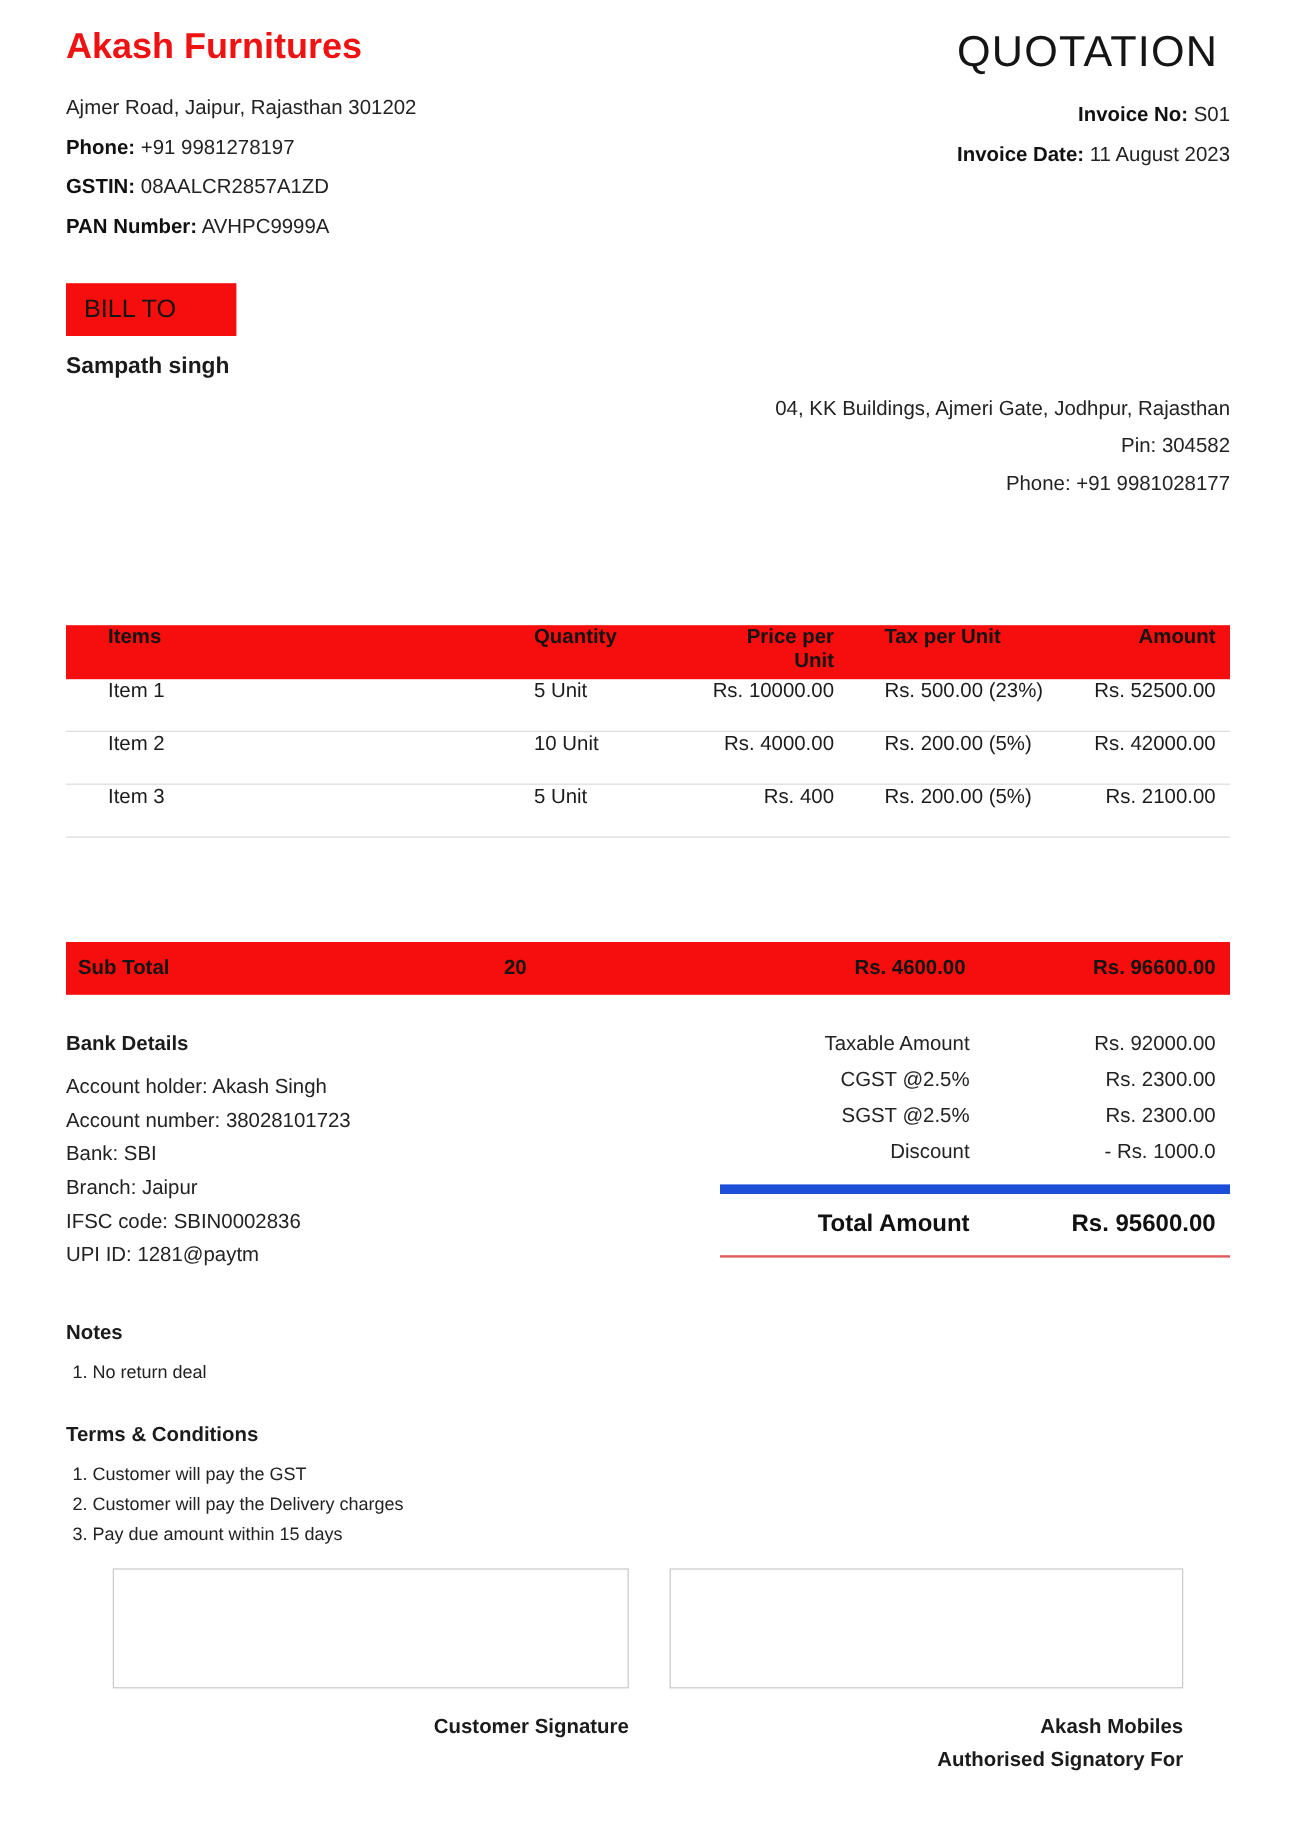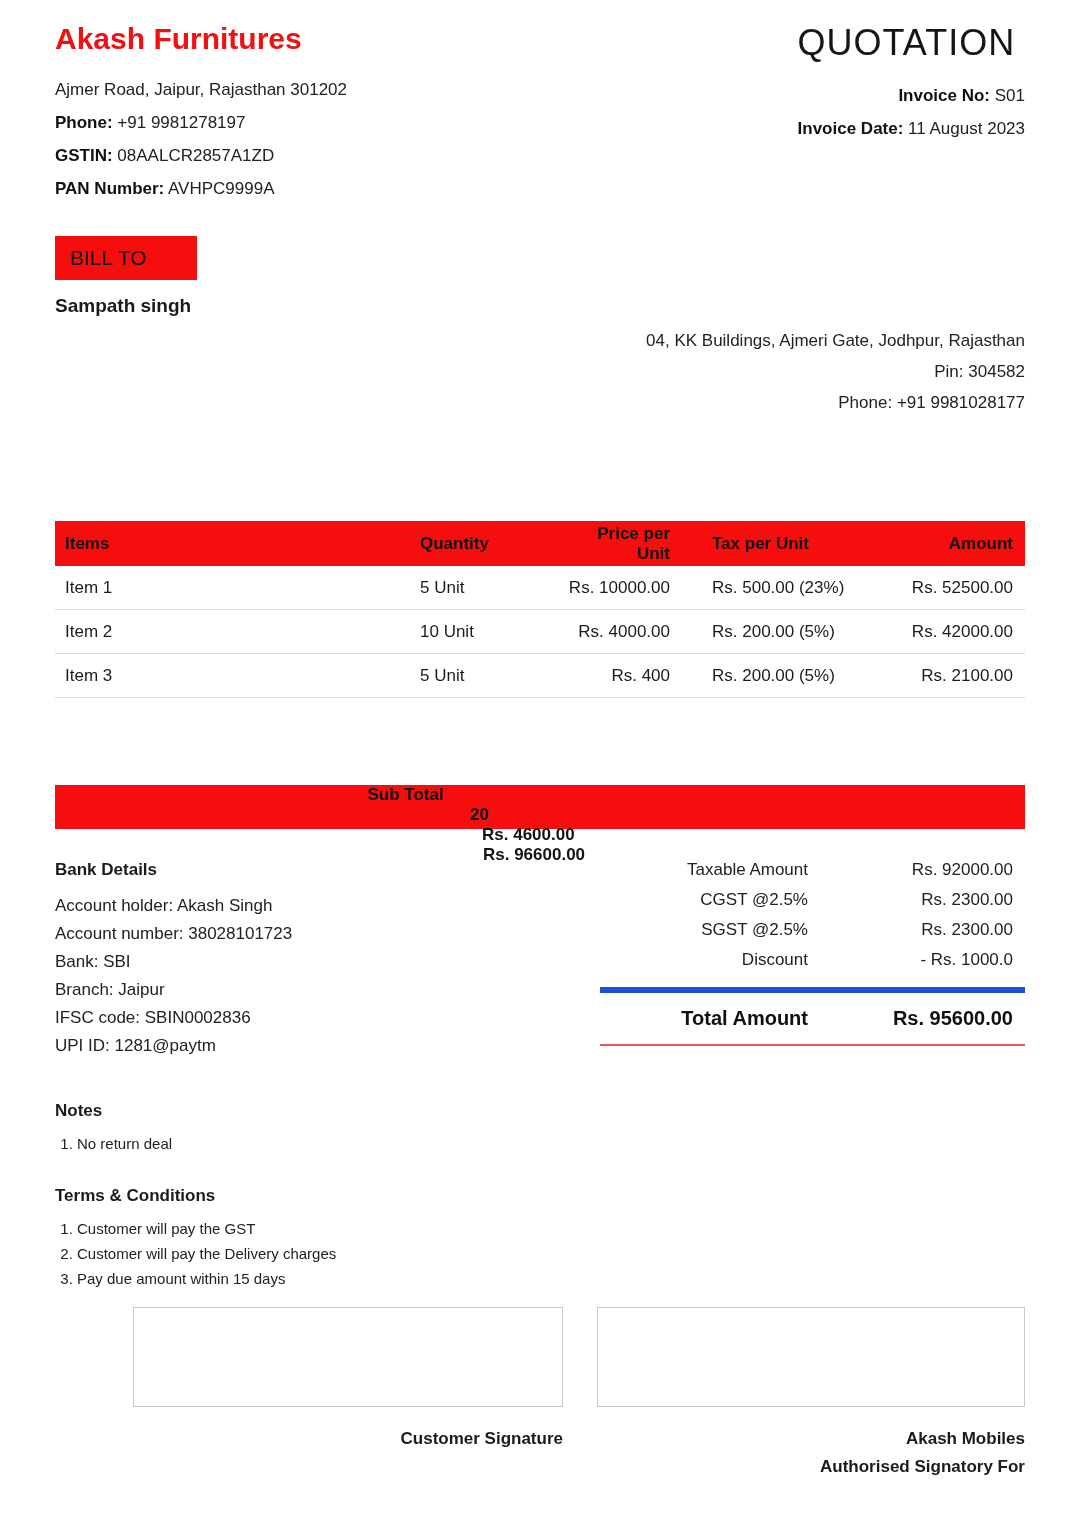--- a/index.html
+++ b/index.html
@@ -17,53 +17,53 @@
   .top-right .info-line { margin-bottom:13px; }
 
   
   .billto-badge { display:inline-block; width:142px; background:#f60d0d; color:#151515; font-size:21px;
                   padding:10px 0 10px 15px; margin-top:24px; }
   .cust-name { font-size:19px; font-weight:bold; margin-top:15px; margin-bottom:14px; }
   .cust-line { font-size:17px; margin-bottom:11px; color:#222;text-align:right; }
 
   
   .items-table { margin-top:108px; width:970px; }
-  .t-row { display:flex; align-items:center; height:44px; font-size:17px; border-bottom:1px solid #dcdcdc; }
+  .t-row { display:flex; height:44px; font-size:17px; border-bottom:1px solid #dcdcdc;padding-left:25px; }
   .t-head { background:#f60d0d; height:45px; font-weight:bold; color:#141414; border-bottom:none; }
   .c-item { width:365px; padding-left:10px; }
   .c-qty  { width:140px; }
   .c-price{ width:110px; text-align:right; }
   .c-tax  { width:200px; padding-left:42px; }
   .c-amt  { flex:1; text-align:right; padding-right:12px; }
 
   .subtotal-row { display:flex; align-items:center; height:44px; margin-top:87px; background:#f60d0d;
-                  font-size:17px; font-weight:bold; color:#141414; width:970px;flex-direction:column; }
+                  font-size:17px; font-weight:bold; color:#141414; width:970px; }
 
   
   .summary { display:flex; margin-top:31px; width:970px;gap:44px; }
   .bank { flex:1; }
   .bank-heading { font-size:17px; font-weight:bold; margin-bottom:17px; }
   .bank-line { font-size:17px; margin-bottom:10px; line-height:18px; color:#222; }
   .totals { width:425px; }
   .tot-row { display:flex; margin-bottom:10px; font-size:17px; align-items:baseline; }
   .tot-label { width:208px; text-align:right; color:#222; }
   .tot-value { flex:1; text-align:right; padding-right:12px; color:#222; }
   .grand { display:flex; align-items:flex-start; margin-top:17px; padding:14px 0;
-           border-top:6px solid #1d4ed8; border-bottom:2px solid #e25c5c; }
+           border-top:8px solid #1d4ed8; border-bottom:2px solid #e25c5c; }
   .grand .tot-label, .grand .tot-value { font-size:20px; font-weight:bold; color:#111; }
 
   
   .section-heading { font-size:17px; font-weight:bold; margin-top:0; }
   .notes { margin-top:36px; }
   .terms { margin-top:34px; }
   ol.plain-list { margin-top:14px; margin-left:22px; font-size:15px; color:#222; }
   ol.plain-list li { margin-bottom:8px; }
 
   
-  .signatures { display:flex; justify-content:flex-end; margin-top:20px; width:970px;gap:34px; }
+  .signatures { display:flex; justify-content:center; margin-top:20px; width:970px;gap:34px; }
   .sig-col-left { width:430px; }
   .sig-col-right { width:428px; }
   .sig-box { width:100%; height:100px; border:1px solid #c9c9c9; background:#fff; }
   .sig-label { font-size:17px; font-weight:bold; text-align:right; margin-top:18px; line-height:28px; }
 </style>
 </head>
 <body>
 
 <div class="page">
 

